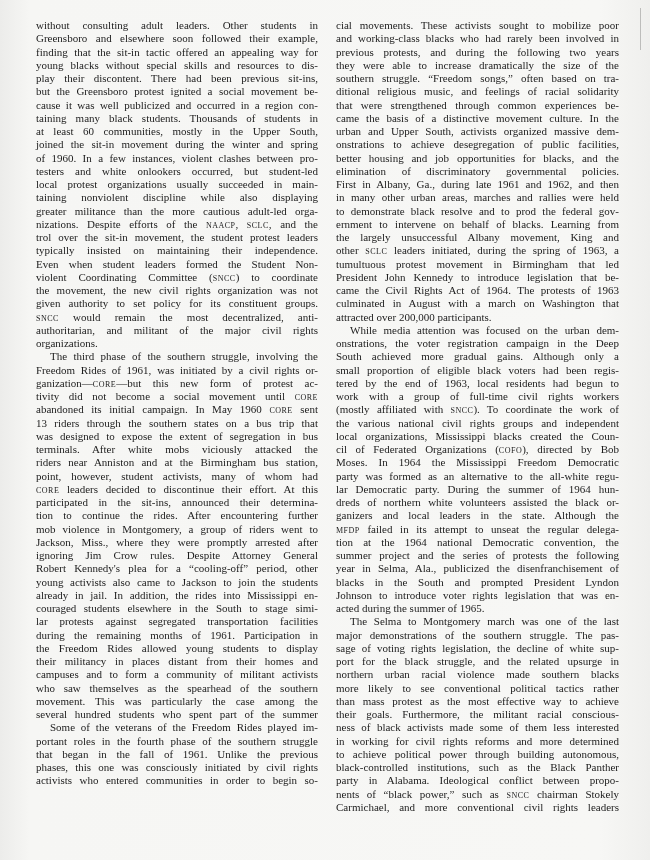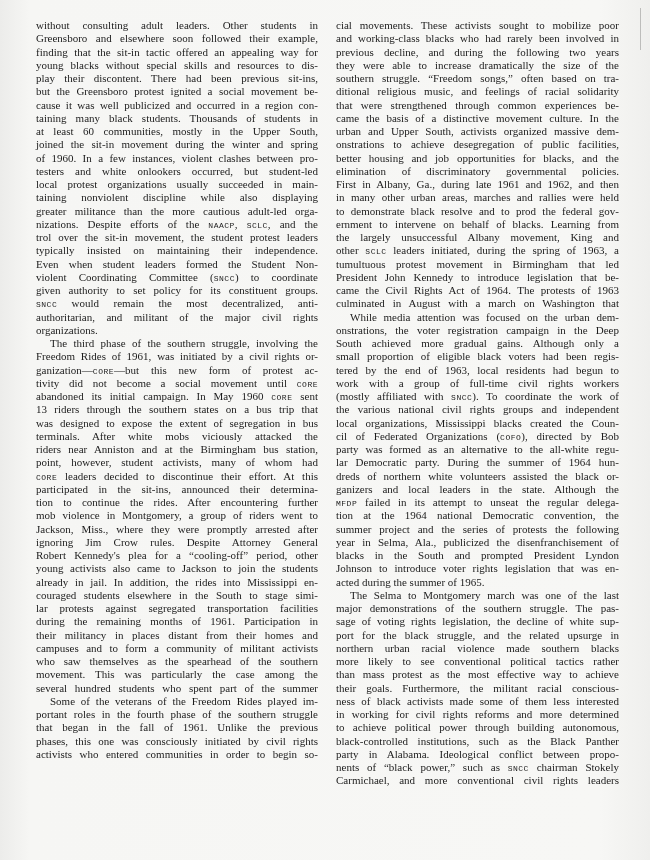--- a/index.html
+++ b/index.html
@@ -30,21 +30,21 @@
   .line {
     display: block;
     white-space: nowrap;
     text-align: justify;
     text-align-last: justify;
     height: 13.25px;
     overflow: visible;
   }
   .line.last { text-align-last: left; }
   .line.indent { text-indent: 14px; }
-  .sc { font-variant: small-caps; letter-spacing: 0.5px; text-transform: lowercase; font-family: Liberation Mono, monospace; }
+  .sc { font-variant: small-caps; letter-spacing: 0.5px; text-transform: lowercase; }
 </style>
 </head>
 <body>
 
 <div class="page">
   <div class="edge-mark"></div>
   <div class="col col-left">
       <span class="line">without consulting adult leaders. Other students in</span>
       <span class="line">Greensboro and elsewhere soon followed their example,</span>
       <span class="line">finding that the sit-in tactic offered an appealing way for</span>
@@ -58,20 +58,21 @@
       <span class="line">of 1960. In a few instances, violent clashes between pro-</span>
       <span class="line">testers and white onlookers occurred, but student-led</span>
       <span class="line">local protest organizations usually succeeded in main-</span>
       <span class="line">taining nonviolent discipline while also displaying</span>
       <span class="line">greater militance than the more cautious adult-led orga-</span>
       <span class="line">nizations. Despite efforts of the <span class="sc">NAACP</span>, <span class="sc">SCLC</span>, and the</span>
       <span class="line">trol over the sit-in movement, the student protest leaders</span>
       <span class="line">typically insisted on maintaining their independence.</span>
       <span class="line">Even when student leaders formed the Student Non-</span>
       <span class="line">violent Coordinating Committee (<span class="sc">SNCC</span>) to coordinate</span>
+      <span class="line">the movement, the new civil rights organization was not</span>
       <span class="line">given authority to set policy for its constituent groups.</span>
       <span class="line"><span class="sc">SNCC</span> would remain the most decentralized, anti-</span>
       <span class="line">authoritarian, and militant of the major civil rights</span>
       <span class="line last">organizations.</span>
       <span class="line indent">The third phase of the southern struggle, involving the</span>
       <span class="line">Freedom Rides of 1961, was initiated by a civil rights or-</span>
       <span class="line">ganization—<span class="sc">CORE</span>—but this new form of protest ac-</span>
       <span class="line">tivity did not become a social movement until <span class="sc">CORE</span></span>
       <span class="line">abandoned its initial campaign. In May 1960 <span class="sc">CORE</span> sent</span>
       <span class="line">13 riders through the southern states on a bus trip that</span>
@@ -84,64 +85,67 @@
       <span class="line">tion to continue the rides. After encountering further</span>
       <span class="line">mob violence in Montgomery, a group of riders went to</span>
       <span class="line">Jackson, Miss., where they were promptly arrested after</span>
       <span class="line">ignoring Jim Crow rules. Despite Attorney General</span>
       <span class="line">Robert Kennedy's plea for a “cooling-off” period, other</span>
       <span class="line">young activists also came to Jackson to join the students</span>
       <span class="line">already in jail. In addition, the rides into Mississippi en-</span>
       <span class="line">couraged students elsewhere in the South to stage simi-</span>
       <span class="line">lar protests against segregated transportation facilities</span>
       <span class="line">during the remaining months of 1961. Participation in</span>
+      <span class="line">the Freedom Rides allowed young students to display</span>
       <span class="line">their militancy in places distant from their homes and</span>
       <span class="line">campuses and to form a community of militant activists</span>
       <span class="line">who saw themselves as the spearhead of the southern</span>
       <span class="line">movement. This was particularly the case among the</span>
       <span class="line">several hundred students who spent part of the summer</span>
       <span class="line indent">Some of the veterans of the Freedom Rides played im-</span>
       <span class="line">portant roles in the fourth phase of the southern struggle</span>
       <span class="line">that began in the fall of 1961. Unlike the previous</span>
       <span class="line">phases, this one was consciously initiated by civil rights</span>
       <span class="line">activists who entered communities in order to begin so-</span>
     </div>
   <div class="col col-right">
       <span class="line">cial movements. These activists sought to mobilize poor</span>
       <span class="line">and working-class blacks who had rarely been involved in</span>
-      <span class="line">previous decline, and during the following two years</span>
+      <span class="line">previous protests, and during the following two years</span>
       <span class="line">they were able to increase dramatically the size of the</span>
       <span class="line">southern struggle. “Freedom songs,” often based on tra-</span>
       <span class="line">ditional religious music, and feelings of racial solidarity</span>
       <span class="line">that were strengthened through common experiences be-</span>
       <span class="line">came the basis of a distinctive movement culture. In the</span>
       <span class="line">urban and Upper South, activists organized massive dem-</span>
       <span class="line">onstrations to achieve desegregation of public facilities,</span>
       <span class="line">better housing and job opportunities for blacks, and the</span>
       <span class="line">elimination of discriminatory governmental policies.</span>
       <span class="line">First in Albany, Ga., during late 1961 and 1962, and then</span>
       <span class="line">in many other urban areas, marches and rallies were held</span>
       <span class="line">to demonstrate black resolve and to prod the federal gov-</span>
       <span class="line">ernment to intervene on behalf of blacks. Learning from</span>
       <span class="line">the largely unsuccessful Albany movement, King and</span>
       <span class="line">other <span class="sc">SCLC</span> leaders initiated, during the spring of 1963, a</span>
       <span class="line">tumultuous protest movement in Birmingham that led</span>
       <span class="line">President John Kennedy to introduce legislation that be-</span>
       <span class="line">came the Civil Rights Act of 1964. The protests of 1963</span>
       <span class="line">culminated in August with a march on Washington that</span>
+      <span class="line last">attracted over 200,000 participants.</span>
       <span class="line indent">While media attention was focused on the urban dem-</span>
       <span class="line">onstrations, the voter registration campaign in the Deep</span>
       <span class="line">South achieved more gradual gains. Although only a</span>
       <span class="line">small proportion of eligible black voters had been regis-</span>
       <span class="line">tered by the end of 1963, local residents had begun to</span>
       <span class="line">work with a group of full-time civil rights workers</span>
       <span class="line">(mostly affiliated with <span class="sc">SNCC</span>). To coordinate the work of</span>
       <span class="line">the various national civil rights groups and independent</span>
       <span class="line">local organizations, Mississippi blacks created the Coun-</span>
       <span class="line">cil of Federated Organizations (<span class="sc">COFO</span>), directed by Bob</span>
+      <span class="line">Moses. In 1964 the Mississippi Freedom Democratic</span>
       <span class="line">party was formed as an alternative to the all-white regu-</span>
       <span class="line">lar Democratic party. During the summer of 1964 hun-</span>
       <span class="line">dreds of northern white volunteers assisted the black or-</span>
       <span class="line">ganizers and local leaders in the state. Although the</span>
       <span class="line"><span class="sc">MFDP</span> failed in its attempt to unseat the regular delega-</span>
       <span class="line">tion at the 1964 national Democratic convention, the</span>
       <span class="line">summer project and the series of protests the following</span>
       <span class="line">year in Selma, Ala., publicized the disenfranchisement of</span>
       <span class="line">blacks in the South and prompted President Lyndon</span>
       <span class="line">Johnson to introduce voter rights legislation that was en-</span>

